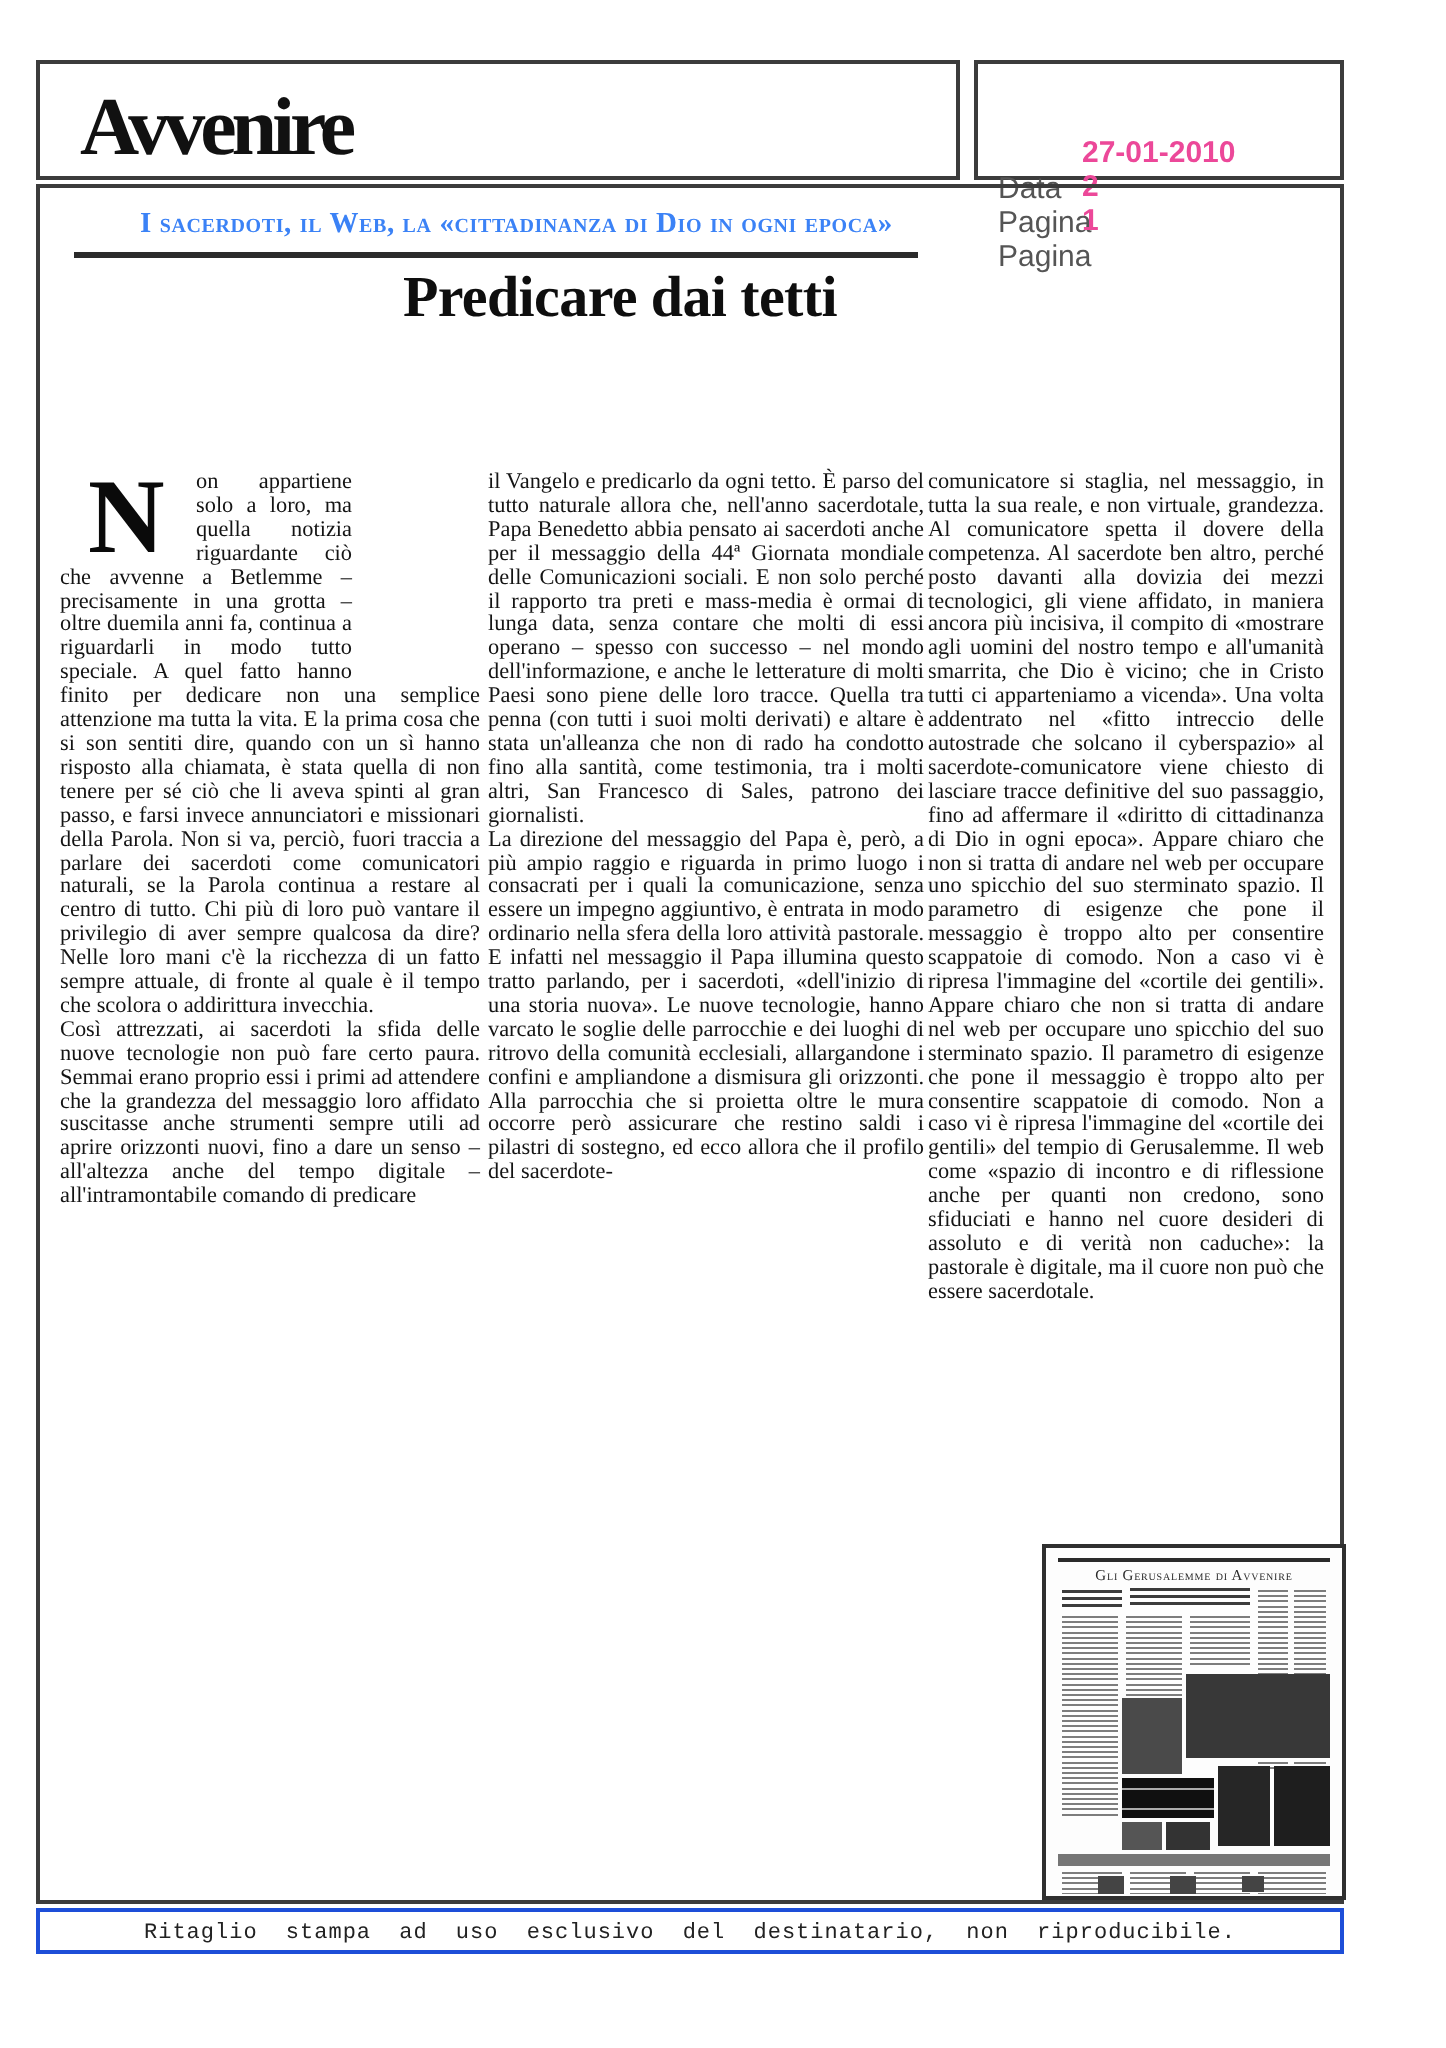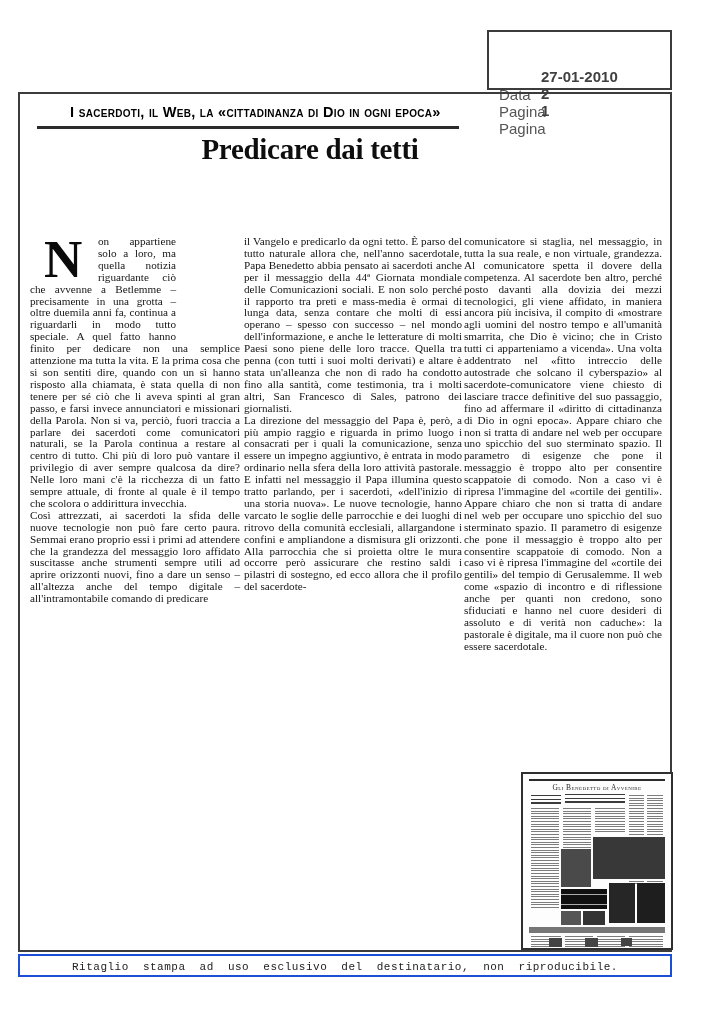--- a/index.html
+++ b/index.html
@@ -8,30 +8,30 @@
 
   
   .masthead-box{position:absolute;left:18px;top:30px;width:462px;height:60px;
         border:2px solid #3c3c3c;box-sizing:border-box;}
   .masthead{position:absolute;left:20px;top:7px;font-family:"Liberation Serif",serif;
         font-weight:bold;font-size:41px;letter-spacing:-2.5px;color:#111;}
   .meta-box{position:absolute;left:487px;top:30px;width:185px;height:60px;
         border:2px solid #3c3c3c;box-sizing:border-box;font-family:"Liberation Sans",sans-serif;}
   .meta-row{position:absolute;left:10px;height:18px;}
   .meta-row .lbl{display:inline-block;width:42px;font-size:15px;color:#555;vertical-align:middle;margin-top:48px;}
-  .meta-row .val{display:inline-block;font-size:15px;font-weight:bold;color:#404040;vertical-align:middle;margin-top:12px;}
+  .meta-row .val{display:inline-block;font-size:15px;font-weight:bold;color:#ec4899;vertical-align:middle;margin-top:12px;}
 
   
   .article-box{position:absolute;left:18px;top:92px;width:654px;height:860px;
         border:2px solid #3c3c3c;box-sizing:border-box;}
 
   .kicker-wrap{position:absolute;left:17px;top:9px;width:422px;
         border-bottom:3px solid #2b2b2b;padding:0 0 5px 33px;box-sizing:border-box;}
-  .kicker{font-family:Liberation Sans, sans-serif;font-variant:small-caps;
-        font-weight:600;font-size:14.5px;letter-spacing:.3px;color:#000000;}
+  .kicker{font-family:Liberation Serif, serif;font-variant:small-caps;
+        font-weight:600;font-size:14.5px;letter-spacing:.3px;color:#3b82f6;}
 
   .headline{position:absolute;left:25px;top:40px;width:530px;text-align:center;
         font-weight:bold;font-size:29px;line-height:31px;letter-spacing:-.3px;color:#0e0e0e;margin:0;}
 
   .byline-wrap{position:absolute;left:17px;top:106px;width:422px;text-align:center;
         border-bottom:1px solid #2e2e2e;padding-bottom:5px;}
   .byline{font-variant:small-caps;font-size:11.5px;letter-spacing:.6px;color:#1c1c1c;
         border-bottom:1px solid #2e2e2e;padding:0 3px 1px;}
 
   
@@ -59,20 +59,23 @@
   .footer-box{position:absolute;left:18px;top:954px;width:654px;height:23px;
         border:2px solid #1d4ed8;box-sizing:border-box;text-align:center;}
   .footer-box span{font-family:"Liberation Mono","DejaVu Sans Mono",monospace;
         font-size:11px;line-height:19px;word-spacing:7px;letter-spacing:.5px;color:#222;}
 </style>
 </head>
 <body>
 
 <div class="page">
 
+  <div class="masthead-box">
+    <div class="masthead">Avvenire</div>
+  </div>
 
   <div class="meta-box">
     <div class="meta-row" style="top:6px;">
       <span class="lbl">Data</span><span class="val">27-01-2010</span>
     </div>
     <div class="meta-row" style="top:23px;">
       <span class="lbl">Pagina</span><span class="val">2</span>
     </div>
     <div class="meta-row" style="top:40px;">
       <span class="lbl">Pagina</span><span class="val">1</span>
@@ -99,21 +102,21 @@
       <p>La direzione del messaggio del Papa è, però, a più ampio raggio e riguarda in primo luogo i consacrati per i quali la comunicazione, senza essere un impegno aggiuntivo, è entrata in modo ordinario nella sfera della loro attività pastorale. E infatti nel messaggio il Papa illumina questo tratto parlando, per i sacerdoti, «dell'inizio di una storia nuova». Le nuove tecnologie, hanno varcato le soglie delle parrocchie e dei luoghi di ritrovo della comunità ecclesiali, allargandone i confini e ampliandone a dismisura gli orizzonti. Alla parrocchia che si proietta oltre le mura occorre però assicurare che restino saldi i pilastri di sostegno, ed ecco allora che il profilo del sacerdote-</p>
     </div>
 
     <div class="col col3">
       <p>comunicatore si staglia, nel messaggio, in tutta la sua reale, e non virtuale, grandezza. Al comunicatore spetta il dovere della competenza. Al sacerdote ben altro, perché posto davanti alla dovizia dei mezzi tecnologici, gli viene affidato, in maniera ancora più incisiva, il compito di «mostrare agli uomini del nostro tempo e all'umanità smarrita, che Dio è vicino; che in Cristo tutti ci apparteniamo a vicenda». Una volta addentrato nel «fitto intreccio delle autostrade che solcano il cyberspazio» al sacerdote-comunicatore viene chiesto di lasciare tracce definitive del suo passaggio, fino ad affermare il «diritto di cittadinanza di Dio in ogni epoca». Appare chiaro che non si tratta di andare nel web per occupare uno spicchio del suo sterminato spazio. Il parametro di esigenze che pone il messaggio è troppo alto per consentire scappatoie di comodo. Non a caso vi è ripresa l'immagine del «cortile dei gentili». Appare chiaro che non si tratta di andare nel web per occupare uno spicchio del suo sterminato spazio. Il parametro di esigenze che pone il messaggio è troppo alto per consentire scappatoie di comodo. Non a caso vi è ripresa l'immagine del «cortile dei gentili» del tempio di Gerusalemme. Il web come «spazio di incontro e di riflessione anche per quanti non credono, sono sfiduciati e hanno nel cuore desideri di assoluto e di verità non caduche»: la pastorale è digitale, ma il cuore non può che essere sacerdotale.</p>
     </div>
 
     <div class="thumbnail">
       <div class="thumb-inner">
         <div class="tb thumb-rule"></div>
-        <div class="tb thumb-title">Gli Benedetto di Avvenire</div>
+        <div class="tb thumb-title">Gli Gerusalemme di Avvenire</div>
         <div class="tb hl" style="left:2px;top:16px;width:30px;height:9px;"></div>
         <div class="tb hl" style="left:36px;top:15px;width:60px;height:10px;"></div>
         <div class="tb tx" style="left:2px;top:29px;width:28px;height:100px;"></div>
         <div class="tb tx" style="left:34px;top:29px;width:28px;height:40px;"></div>
         <div class="tb tx" style="left:66px;top:29px;width:30px;height:26px;"></div>
         <div class="tb tx" style="left:100px;top:16px;width:15px;height:90px;"></div>
         <div class="tb tx" style="left:118px;top:16px;width:16px;height:90px;"></div>
         <div class="tb" style="left:32px;top:70px;width:30px;height:38px;background:#4a4a4a;"></div>
         <div class="tb" style="left:64px;top:58px;width:72px;height:42px;background:#383838;"></div>
         <div class="tb" style="left:32px;top:110px;width:46px;height:20px;background:#101010;background-image:repeating-linear-gradient(to bottom,transparent 0 5px,rgba(255,255,255,.65) 5px 6px,transparent 6px 10px);"></div>

